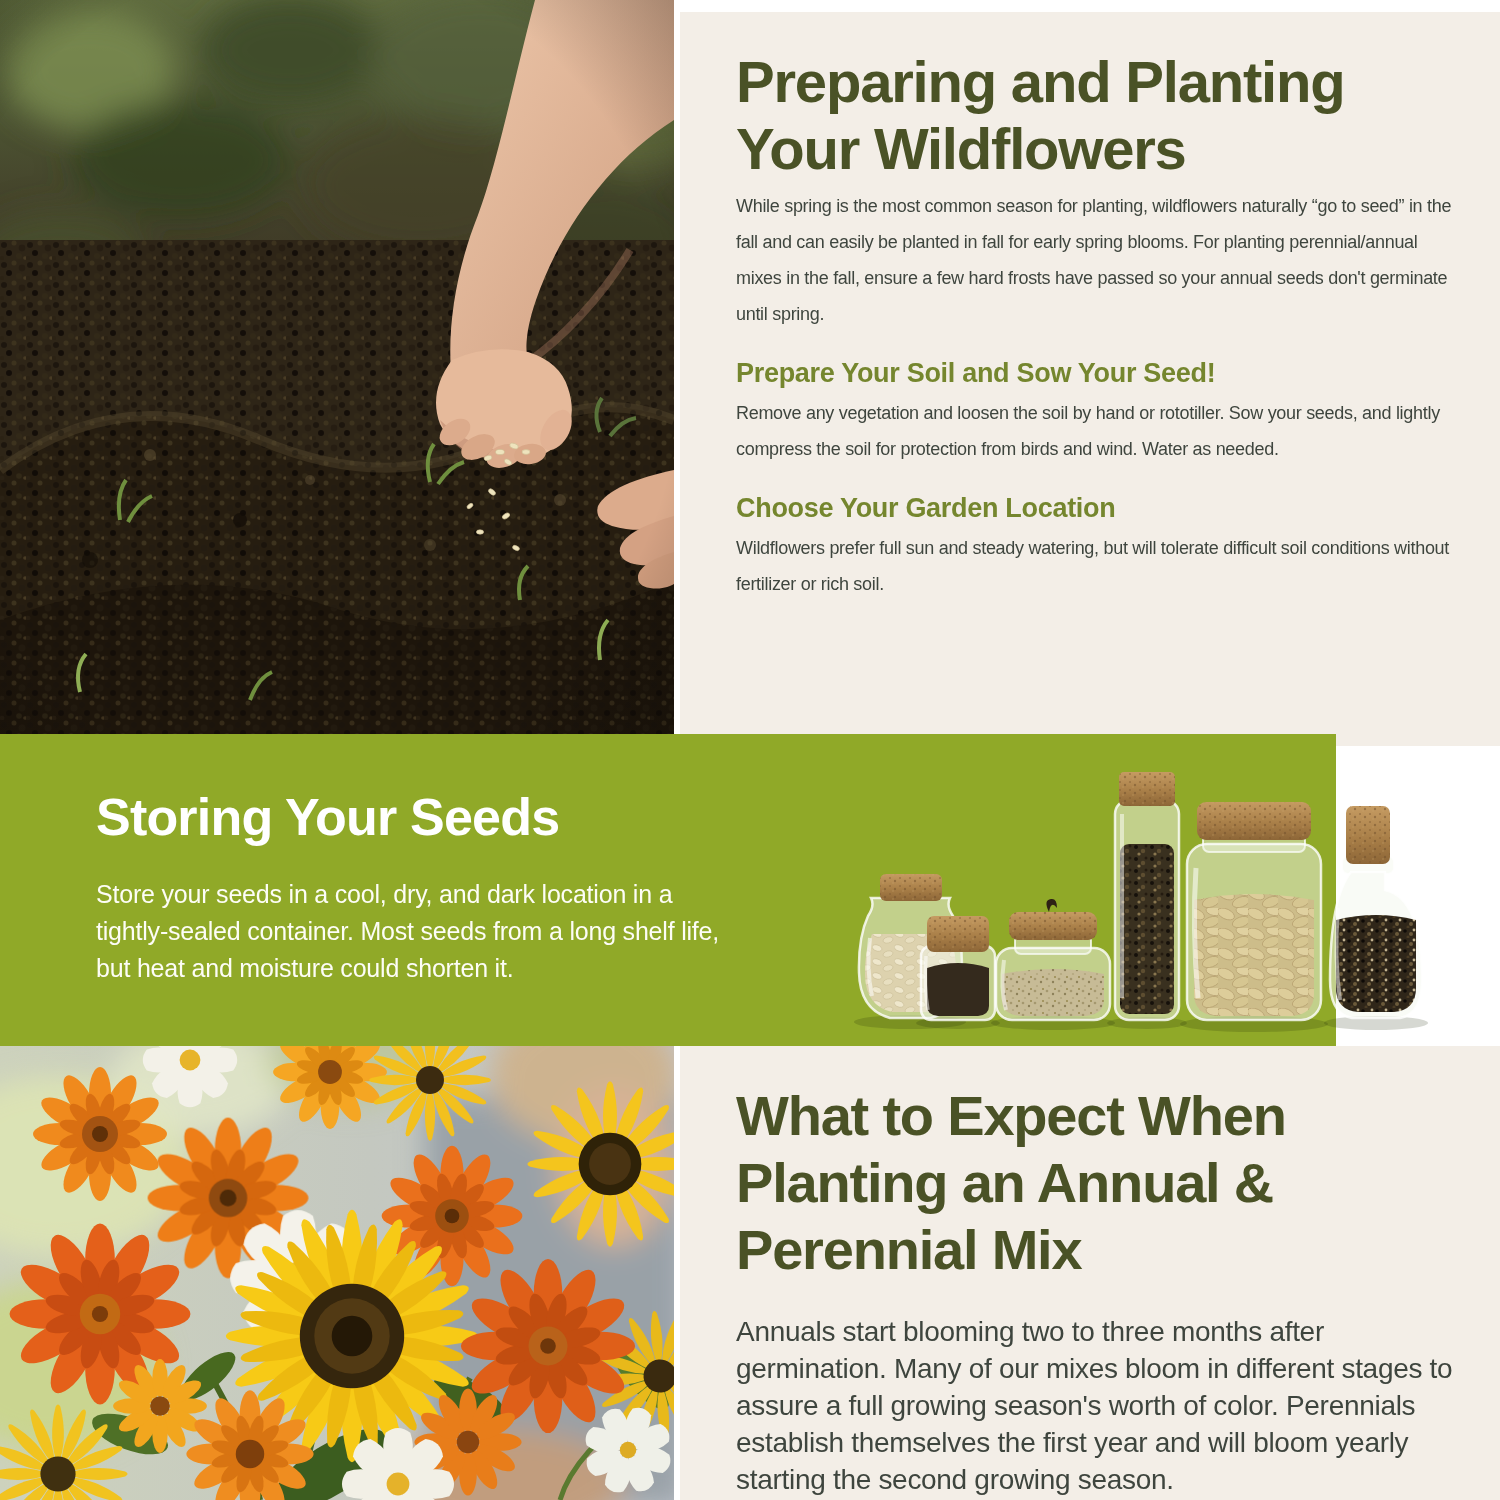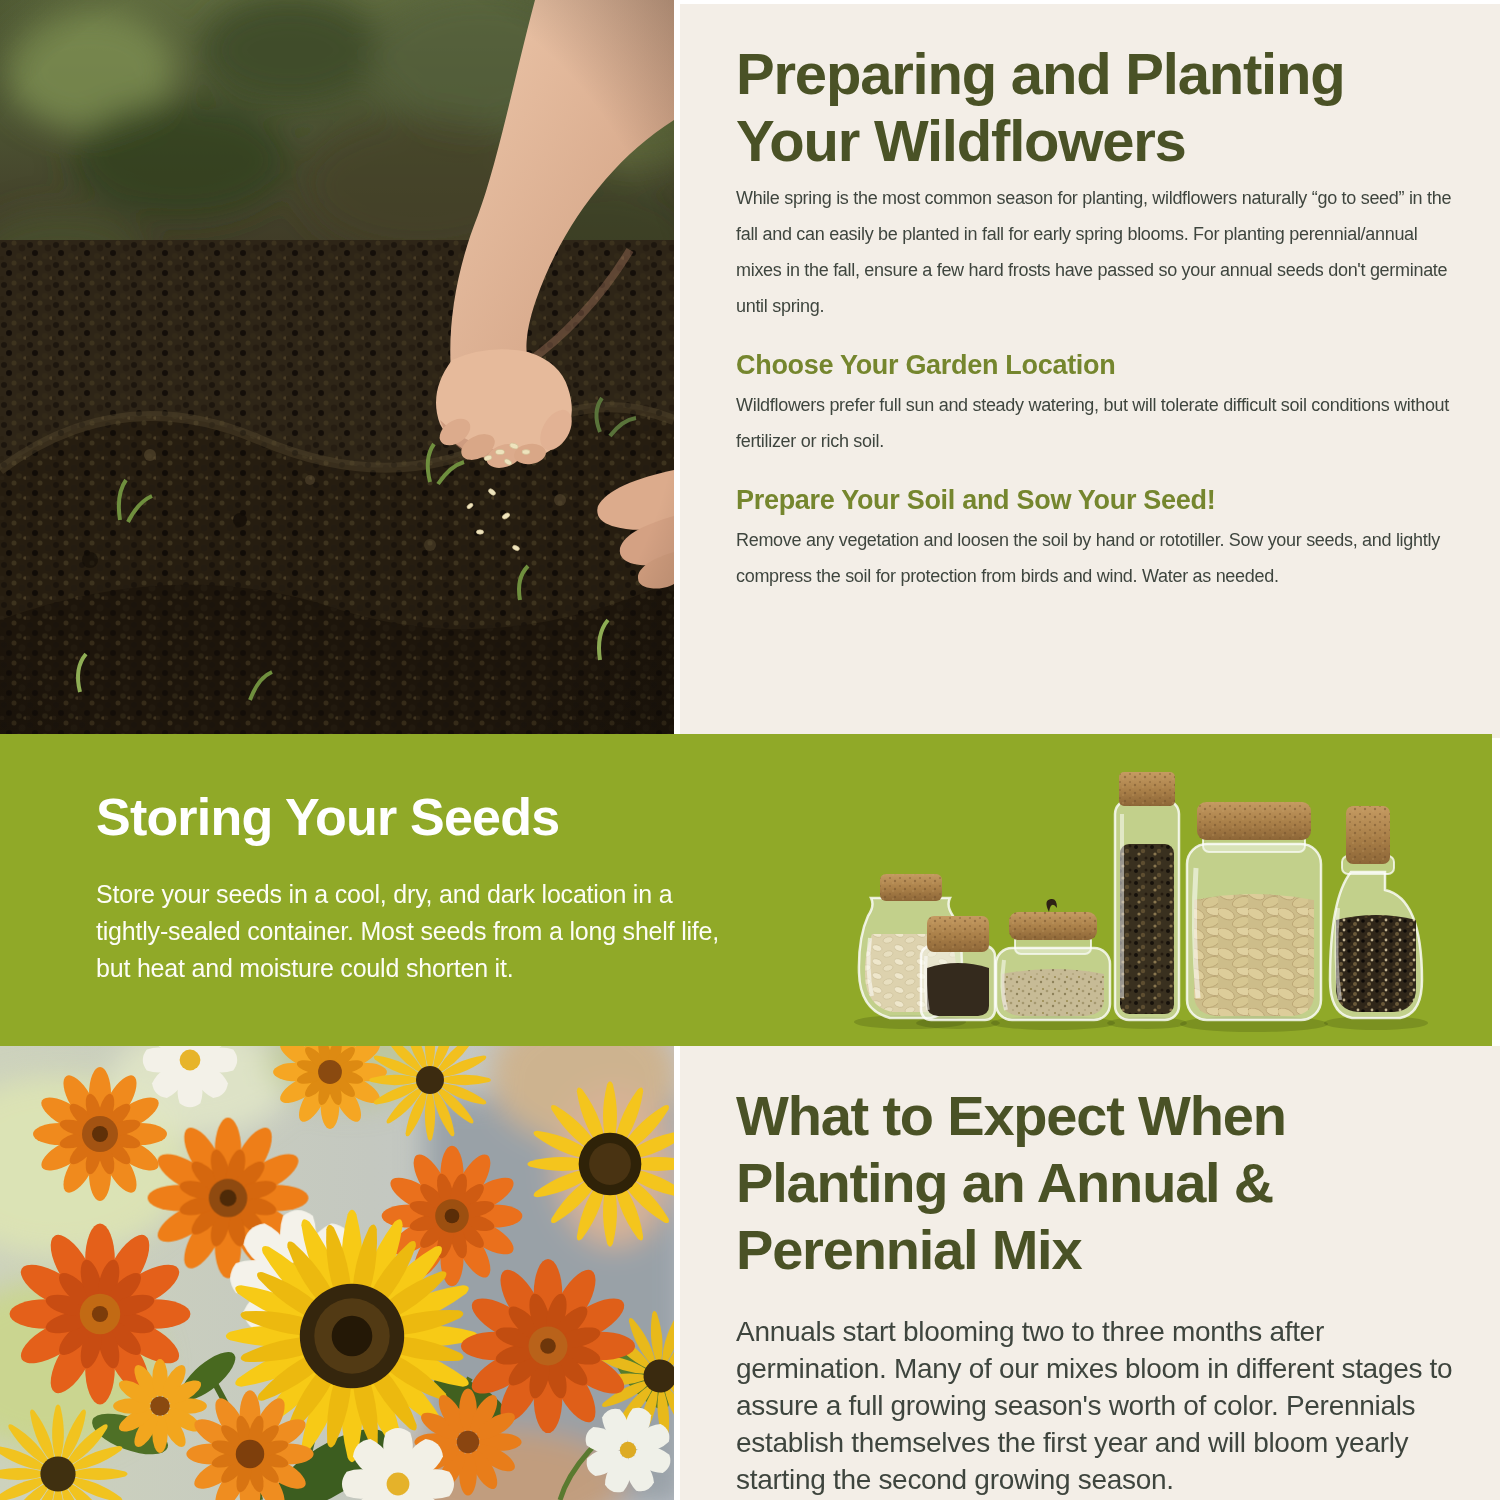--- a/index.html
+++ b/index.html
@@ -8,28 +8,28 @@
     font-family:"Liberation Sans","DejaVu Sans",sans-serif;
     --band-green:#90a928;--cream:#f3eee7;--heading-green:#4a5226;
     --subheading-green:#75862e;--body-text:#3e453e;--band-text:#ffffff;
   }
   figure{margin:0;padding:0;}
   .photo{position:absolute;overflow:hidden;}
   .photo svg{display:block;width:100%;height:100%;}
   .photo-soil{left:0;top:0;width:674px;height:734px;}
   .photo-flowers{left:0;top:1046px;width:674px;height:454px;}
   .panel{position:absolute;background:var(--cream);box-sizing:border-box;}
-  .panel-top{left:680px;top:4px;width:820px;height:734px;padding:26px 38px 0 56px;}
+  .panel-top{left:680px;top:12px;width:820px;height:734px;padding:26px 38px 0 56px;}
   .panel-bottom{left:680px;top:1046px;width:820px;height:454px;padding:24px 38px 0 56px;}
   h1{margin:10px 0 0;font-size:58px;line-height:67px;letter-spacing:-1.2px;font-weight:700;color:var(--heading-green);}
   .panel-bottom h2{margin:12px 0 4px;font-size:56px;line-height:67px;letter-spacing:-1.2px;font-weight:700;color:var(--heading-green);}
   .sec h3{margin:25px 0 0;font-size:27px;line-height:32px;letter-spacing:-.3px;font-weight:700;color:var(--subheading-green);}
   .sec p{margin:6px 0 0;font-size:18px;line-height:36px;letter-spacing:-.3px;color:var(--body-text);}
   .panel-bottom p{margin:30px 0 0;font-size:28px;line-height:37px;letter-spacing:-.3px;color:var(--body-text);width:724px;}
-  .band{position:absolute;left:0;top:734px;width:1492px;height:312px;background:var(--band-green);}
+  .band{position:absolute;left:0;top:734px;width:1336px;height:312px;background:var(--band-green);}
   .band-text{position:absolute;left:96px;top:54px;width:648px;color:var(--band-text);}
   .band-text h2{margin:0;font-size:52px;line-height:58px;letter-spacing:-.8px;font-weight:700;}
   .band-text p{margin:30px 0 0;font-size:25px;line-height:37px;letter-spacing:-.2px;color:#fdfdf6;}
   .jars{position:absolute;left:828px;top:748px;width:660px;height:290px;}
 </style>
 </head>
 <body>
 
 <div class="canvas" style="--band-green: #90a928; --cream: #f3eee7; --heading-green: #4a5226; --subheading-green: #75862e; --body-text: #3e453e; --band-text: #ffffff;">
 
@@ -134,26 +134,26 @@
       <rect width="674" height="734" fill="url(#vin)"></rect>
     </svg>
   </figure>
 
   <section class="panel panel-top">
     <h1>Preparing and Planting Your Wildflowers</h1>
     <div class="sec">
       <p>While spring is the most common season for planting, wildflowers naturally “go to seed” in the fall and can easily be planted in fall for early spring blooms. For planting perennial/annual mixes in the fall, ensure a few hard frosts have passed so your annual seeds don't germinate until spring.</p>
     </div>
     <div class="sec">
+      <h3>Prepare Your Soil and Sow Your Seed!</h3>
+      <p>Remove any vegetation and loosen the soil by hand or rototiller. Sow your seeds, and lightly compress the soil for protection from birds and wind. Water as needed.</p>
+    </div>
+    <div class="sec">
       <h3>Choose Your Garden Location</h3>
       <p>Wildflowers prefer full sun and steady watering, but will tolerate difficult soil conditions without fertilizer or rich soil.</p>
-    </div>
-    <div class="sec">
-      <h3>Prepare Your Soil and Sow Your Seed!</h3>
-      <p>Remove any vegetation and loosen the soil by hand or rototiller. Sow your seeds, and lightly compress the soil for protection from birds and wind. Water as needed.</p>
     </div>
   </section>
 
   <section class="band">
     <div class="band-text">
       <h2>Storing Your Seeds</h2>
       <p>Store your seeds in a cool, dry, and dark location in a tightly-sealed container. Most seeds from a long shelf life, but heat and moisture could shorten it.</p>
     </div>
   </section>
 

